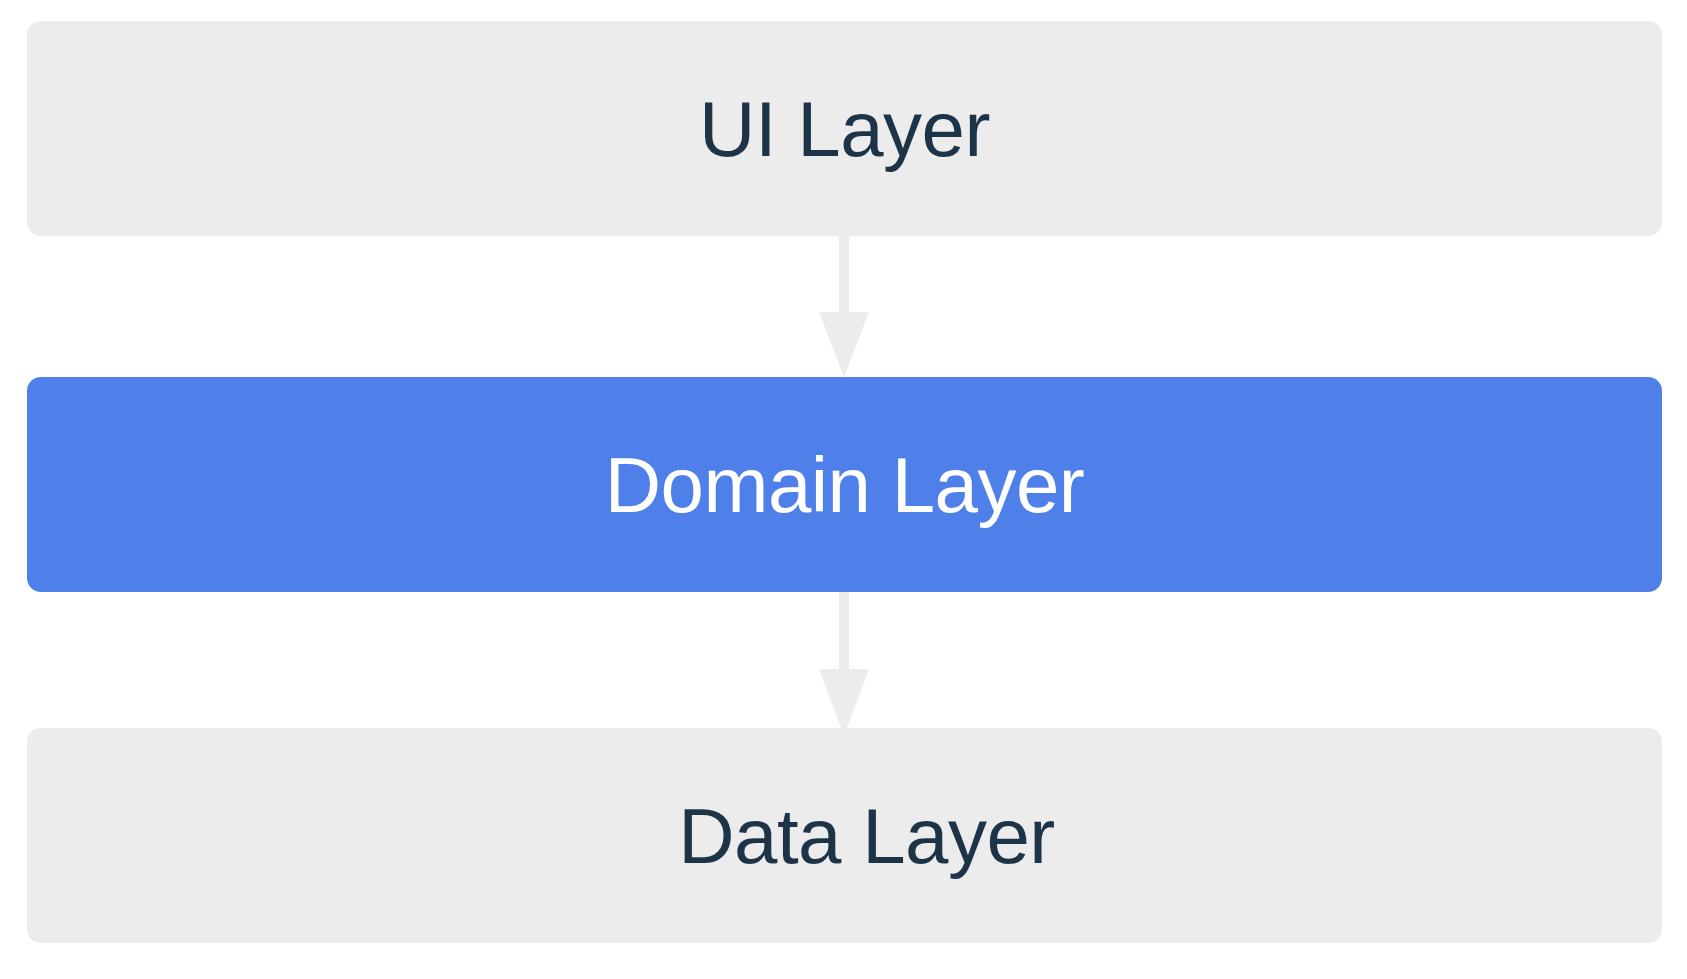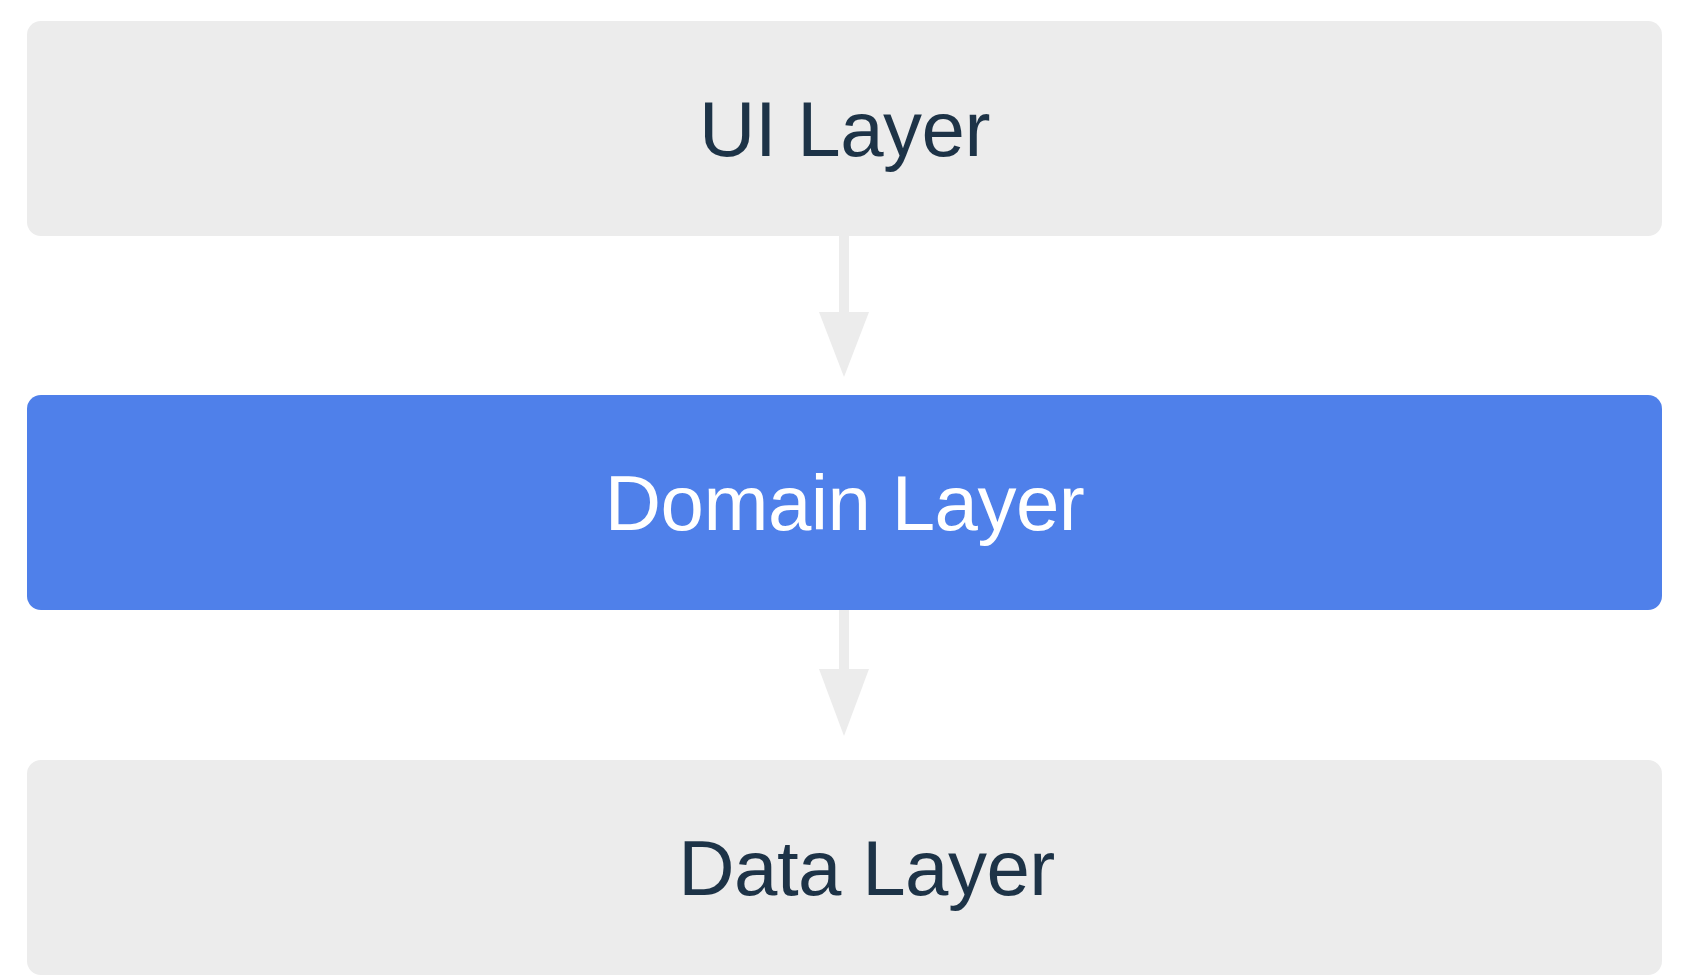--- a/index.html
+++ b/index.html
@@ -39,22 +39,22 @@
     font-family: "Liberation Sans", sans-serif;
     font-size: 78px;
     font-weight: 400;
     line-height: 1;
     letter-spacing: -0.5px;
     white-space: nowrap;
   }
 
   
   #node-ui      { top: 21px;  }
-  #node-domain  { top: 377px; margin-top: 18px; }
-  #node-data    { top: 760px; padding-left: 44px; }
+  #node-domain  { top: 377px; }
+  #node-data    { top: 728px; padding-left: 44px; }
 
   
   #edges {
     position: absolute;
     left: 0;
     top: 0;
     width: 1687px;
     height: 979px;
     pointer-events: none;
   }

